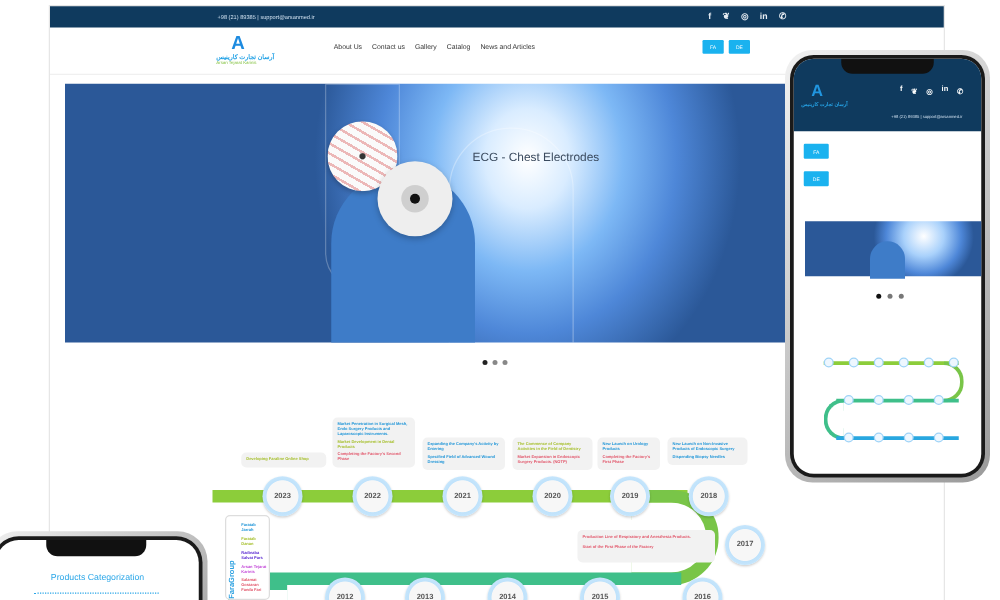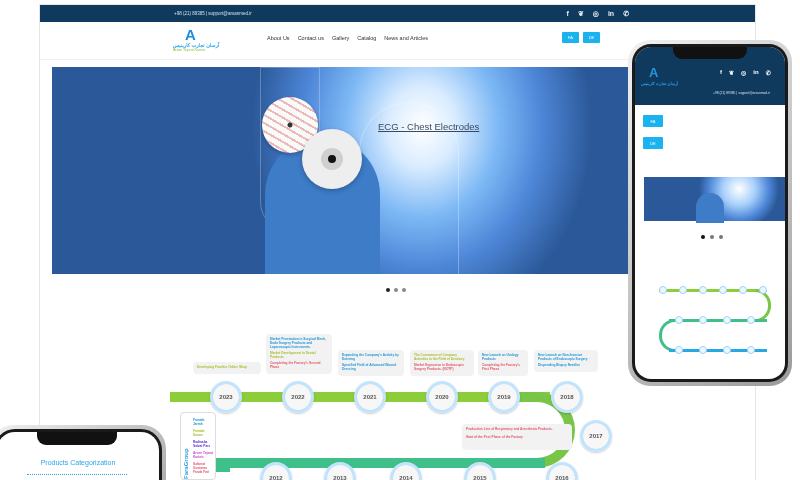--- a/index.html
+++ b/index.html
@@ -25,21 +25,21 @@
   .hero { position: absolute; left: 12px; top: 62px; width: 576px; height: 207px; overflow: hidden;
           background: radial-gradient(ellipse 170px 200px at 370px 60px, #ffffff 0%, #d9ecff 20%, #7db8f5 45%, #4e87d8 70%, #2b5898 100%); }
   .hero .pill { position: absolute; left: 213px; top: 70px; width: 115px; height: 160px; background: #3e7cc8; border-radius: 58px 58px 0 0; }
   .hero .outline1 { position: absolute; left: 208px; top: 0; width: 60px; height: 165px; border: 1px solid rgba(255,255,255,0.25); border-radius: 0 0 30px 30px; }
   .hero .outline2 { position: absolute; left: 307px; top: 35px; width: 100px; height: 180px; border: 1px solid rgba(255,255,255,0.3); border-radius: 50px 50px 0 0; }
   .hero .pad1 { position: absolute; left: 210px; top: 30px; width: 56px; height: 56px; border-radius: 50%; background: #fafafa;
                 background-image: radial-gradient(circle at 50% 50%, #333 0 2px, transparent 3px), repeating-linear-gradient(30deg, transparent 0 5px, rgba(210,60,60,0.35) 5px 7px); box-shadow: 0 2px 4px rgba(0,0,0,0.25); }
   .hero .pad2 { position: absolute; left: 250px; top: 62px; width: 60px; height: 60px; border-radius: 50%; background: #eeeeee; box-shadow: 0 2px 5px rgba(0,0,0,0.25); }
   .hero .pad2::before { content: ""; position: absolute; left: 19px; top: 19px; width: 22px; height: 22px; border-radius: 50%; background: #cfcfcf; }
   .hero .pad2::after { content: ""; position: absolute; left: 26px; top: 26px; width: 8px; height: 8px; border-radius: 50%; background: #111; }
-  .hero .title { position: absolute; left: 326px; top: 54px; font-size: 9.5px; color: #3a4a5e; text-decoration: underline; }
+  .hero .title { position: absolute; left: 326px; top: 54px; font-size: 9.5px; color: #3a4a5e; }
   .dots { position: absolute; left: 346px; top: 283px; display: flex; gap: 4px; }
   .dots i { width: 4px; height: 4px; border-radius: 50%; background: #888; display: block; }
   .dots i.on { background: #222; }
 
   
   .tl { position: absolute; left: 0; top: 0; }
   .track-g { position: absolute; left: 170px; top: 392px; width: 380px; height: 10px; background: #8ccd3a; }
   .track-curve { position: absolute; left: 505px; top: 392px; width: 70px; height: 76px; border: 10px solid #79c548; border-left: none; border-radius: 0 38px 38px 0; }
   .track-t { position: absolute; left: 215px; top: 458px; width: 330px; height: 10px; background: #3fbf8a; }
   .track-t2 { position: absolute; left: 180px; top: 462px; width: 50px; height: 30px; border: 10px solid #3fbf8a; border-right: none; border-bottom: none; border-radius: 30px 0 0 0; }

